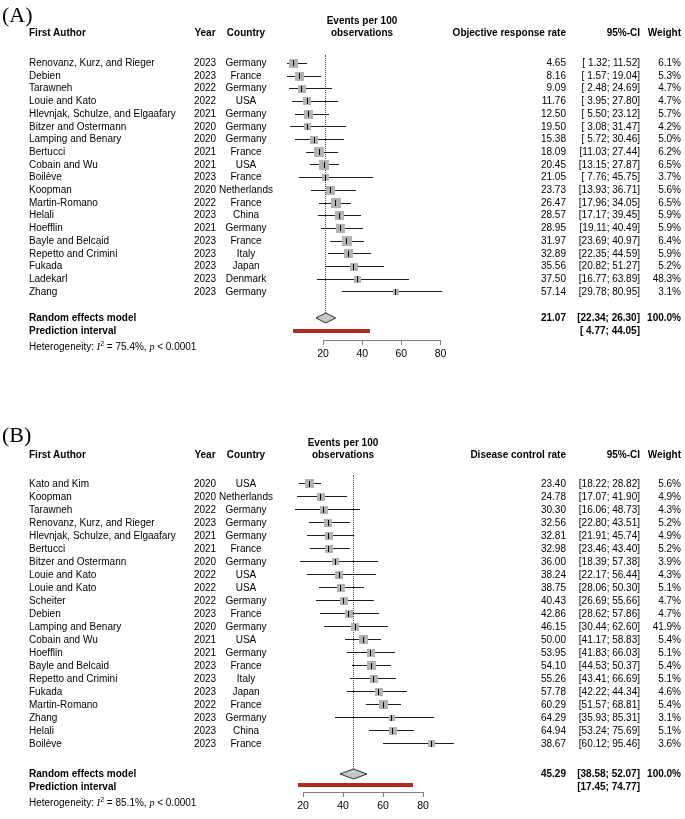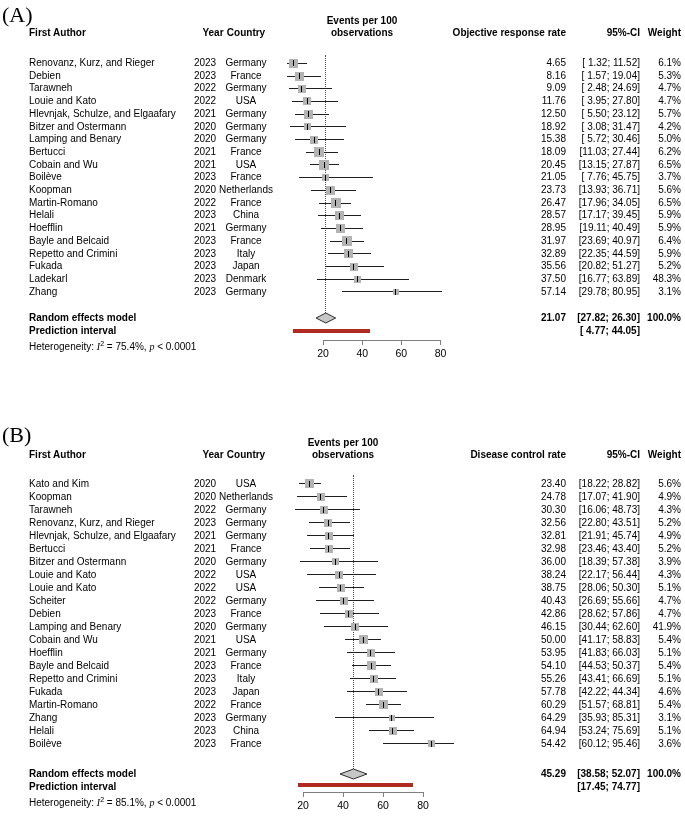--- a/index.html
+++ b/index.html
@@ -8,21 +8,21 @@
           font-family:"Liberation Sans","DejaVu Sans",sans-serif;color:#000;}
   .panel{position:absolute;left:0;width:685px;}
   #panelA{top:0;height:412px;}
   #panelB{top:412px;height:407px;}
   .panel-label{position:absolute;left:2px;font-family:"Liberation Serif","DejaVu Serif",serif;
                font-size:22px;font-weight:normal;}
   #panelA .panel-label{top:2px;}
   #panelB .panel-label{top:10px;}
   .hdr{position:absolute;font-weight:bold;font-size:10px;white-space:nowrap;line-height:12px;}
   .author-h{left:29px;}
-  .year-h{left:213px;transform:translateX(-50%);}
+  .year-h{left:205px;transform:translateX(-50%);}
   .country-h{left:246px;transform:translateX(-50%);}
   .effect-h{right:119px;}
   .ci-h{right:45px;}
   .weight-h{right:4px;}
   #panelA .colh{top:27px;}
   #panelB .colh{top:37px;}
   .plot-h1,.plot-h2{transform:translateX(-50%);text-align:center;}
   #panelA .plot-h1{top:15px;left:362px;}
   #panelA .plot-h2{top:27px;left:362px;}
   #panelB .plot-h1{top:25px;left:343px;}
@@ -128,21 +128,21 @@
     <span class="cell ci">[ 5.50; 23.12]</span>
     <span class="cell weight">5.7%</span>
   </div>
         <div class="row" style="top: 120.5px; height: 12.7px; line-height: 12.7px;">
     <span class="ci-line" style="left: 290.024px; width: 55.5308px; top: 5.85px;"></span>
     <span class="square" style="left: 303.972px; top: 2.85px; width: 7px; height: 7px; background: rgb(179, 179, 179);"></span>
     <span class="est-tick" style="left: 306.972px; top: 3.35px;"></span>
     <span class="cell author">Bitzer and Ostermann</span>
     <span class="cell year">2020</span>
     <span class="cell country">Germany</span>
-    <span class="cell est">18.92</span>
+    <span class="cell est">19.50</span>
     <span class="cell ci">[ 3.08; 31.47]</span>
     <span class="cell weight">4.2%</span>
   </div>
         <div class="row" style="top: 133.2px; height: 12.7px; line-height: 12.7px;">
     <span class="ci-line" style="left: 295.188px; width: 48.3914px; top: 5.85px;"></span>
     <span class="square" style="left: 310.083px; top: 2.35px; width: 8px; height: 8px; background: rgb(179, 179, 179);"></span>
     <span class="est-tick" style="left: 313.583px; top: 3.35px;"></span>
     <span class="cell author">Lamping and Benary</span>
     <span class="cell year">2020</span>
     <span class="cell country">Germany</span>
@@ -279,21 +279,21 @@
     <span class="cell year">2023</span>
     <span class="cell country">Germany</span>
     <span class="cell est">57.14</span>
     <span class="cell ci">[29.78; 80.95]</span>
     <span class="cell weight">3.1%</span>
   </div>
       </div>
     <div class="srow sum">
       <span class="s-label">Random effects model</span>
       <span class="s-est">21.07</span>
-      <span class="s-ci">[27.82; 26.30]</span>
+      <span class="s-ci">[22.34; 26.30]</span>
       <span class="s-weight">100.0%</span>
     </div>
     <div class="srow pred">
       <span class="s-label">Prediction interval</span>
       <span class="s-ci">[ 4.77; 44.05]</span>
     </div>
     <div class="het"><span>Heterogeneity: </span><i>I</i><sup>2</sup><span> = 75.4%, </span><i>p</i><span> &lt; 0.0001</span></div>
   <svg width="19.657799999999952" height="10" style="position: absolute; left: 315.785px; top: 313px; overflow: visible;">
         <polygon points="0,5 9.828899999999976,0 19.657799999999952,5 9.828899999999976,10" fill="#c6c6c6" stroke="#2e2e2e"></polygon>
       </svg>
@@ -541,21 +541,21 @@
     <span class="cell ci">[53.24; 75.69]</span>
     <span class="cell weight">5.1%</span>
   </div>
         <div class="row" style="top: 325px; height: 13px; line-height: 13px;">
     <span class="ci-line" style="left: 383.24px; width: 70.68px; top: 6px;"></span>
     <span class="square" style="left: 427.92px; top: 3px; width: 7px; height: 7px; background: rgb(179, 179, 179);"></span>
     <span class="est-tick" style="left: 430.92px; top: 3.5px;"></span>
     <span class="cell author">Boilève</span>
     <span class="cell year">2023</span>
     <span class="cell country">France</span>
-    <span class="cell est">54.42</span>
+    <span class="cell est">38.67</span>
     <span class="cell ci">[60.12; 95.46]</span>
     <span class="cell weight">3.6%</span>
   </div>
       </div>
     <div class="srow sum">
       <span class="s-label">Random effects model</span>
       <span class="s-est">45.29</span>
       <span class="s-ci">[38.58; 52.07]</span>
       <span class="s-weight">100.0%</span>
     </div>

